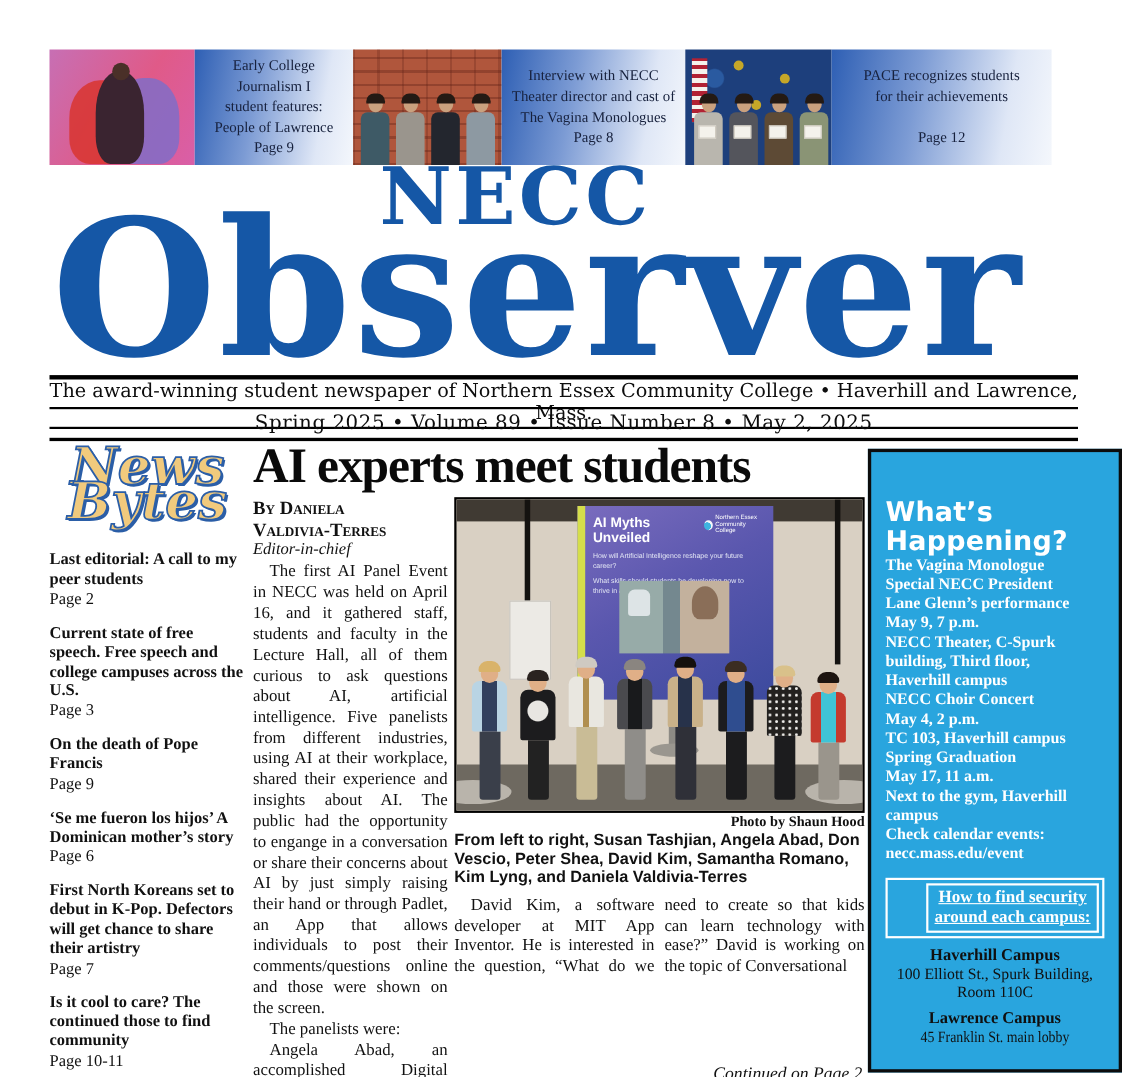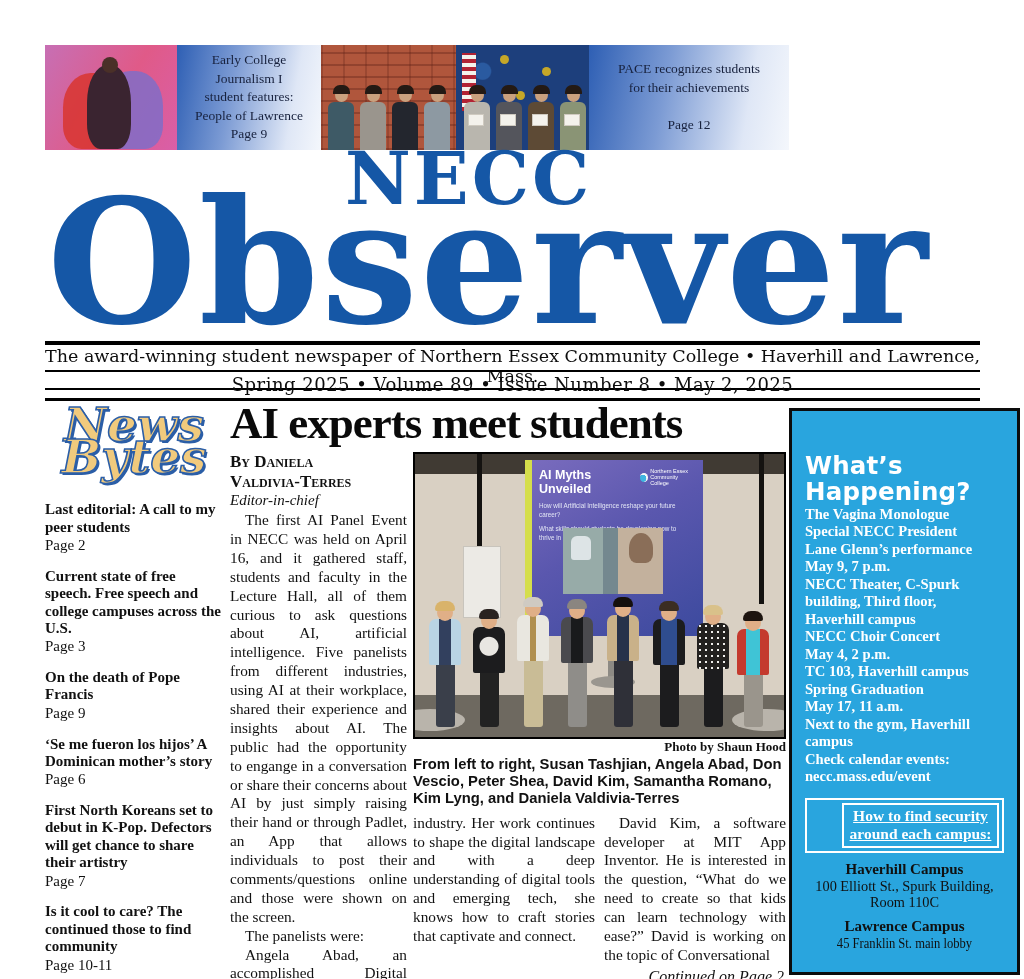--- a/index.html
+++ b/index.html
@@ -166,20 +166,24 @@
       </div>
     <div class="fig" style="left:70px">
         <div class="fhead"></div>
         <div class="fbody" style="background:#23262e"></div>
       </div>
     <div class="fig" style="left:102px">
         <div class="fhead"></div>
         <div class="fbody" style="background:#8d99a2"></div>
       </div>
   </div>
+  <div class="seg teaser t2 pre">Interview with NECC
+Theater director and cast of
+The Vagina Monologues
+Page 8</div>
   <div class="seg bphoto3">
     <div class="flag"></div>
     <div class="dot" style="left:44px;top:10px"></div>
     <div class="dot" style="left:86px;top:22px"></div>
     <div class="dot" style="left:60px;top:46px"></div>
     <div class="fig" style="left:8px">
         <div class="fhead"></div>
         <div class="fbody" style="background:#b9b6ae"></div>
         <div class="cert"></div>
       </div>
@@ -320,21 +324,20 @@
           </div>
         <div class="person p8">
             <div class="head"></div>
             <div class="torso"></div>
             <div class="legs"></div>
           </div>
       </div>
       <div class="caption-credit">Photo by Shaun Hood</div>
       <div class="caption">From left to right, Susan Tashjian, Angela Abad, Don Vescio, Peter Shea, David Kim, Samantha Romano, Kim Lyng, and Daniela Valdivia-Terres</div>
       <div class="contcols">
-        <p class="artp noindent">industry. Her work continues to shape the digital landscape and with a deep understanding of digital tools and emerging tech, she knows how to craft stories that captivate and connect.</p>
         <p class="artp">David Kim, a software developer at MIT App Inventor. He is interested in the question, “What do we need to create so that kids can learn technology with ease?” David is working on the topic of Conversational</p>
       </div>
       <div class="continued">Continued on Page 2</div>
     </div>
   </div>
 </div>
 
 <div class="sidebar">
   <div class="wh-title pre">What’s
 Happening?</div>

